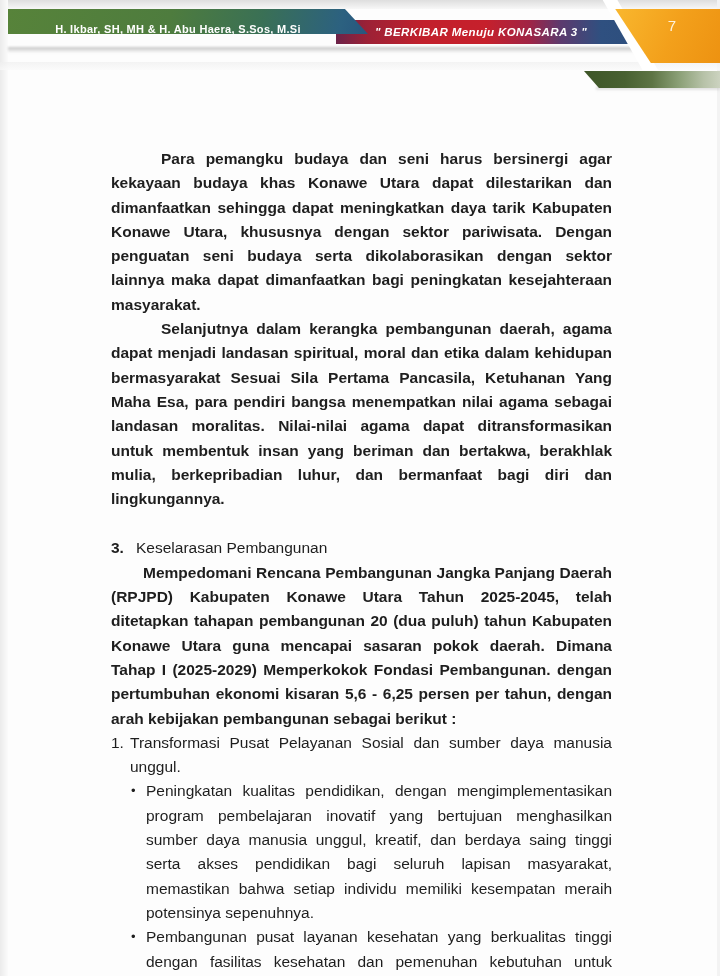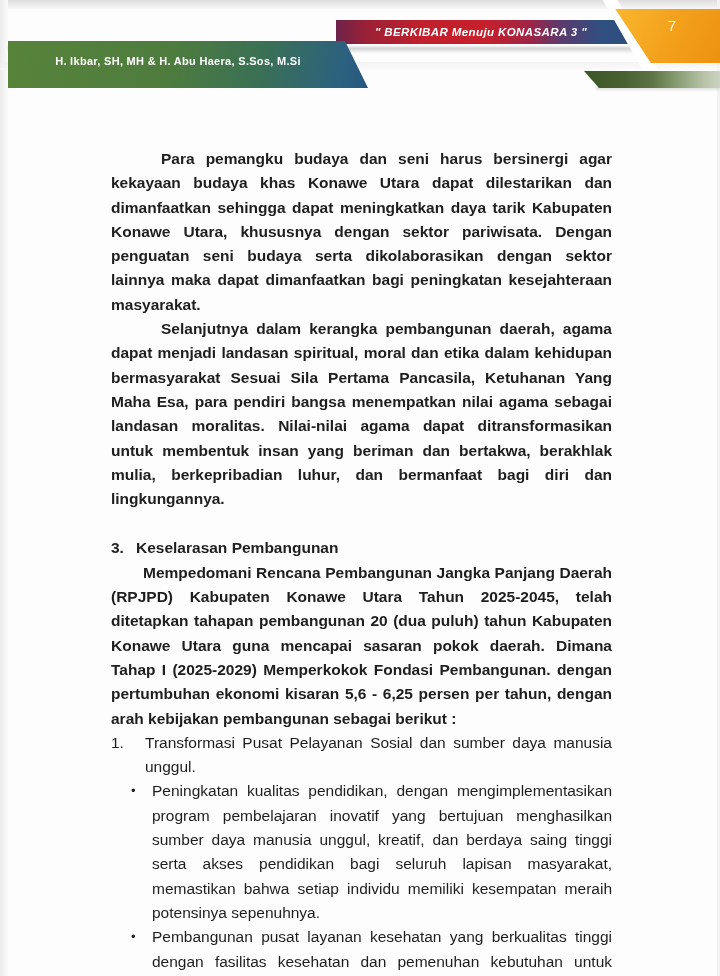--- a/index.html
+++ b/index.html
@@ -46,26 +46,25 @@
     clip-path: polygon(3% 0, 100% 0, 100% 100%, 36% 100%);
     background: linear-gradient(115deg, #f9b82f 0%, #f3a01b 55%, #ed9211 100%);
     z-index: 3;
   }
   .page-num {
     position: absolute; left: 642px; top: 17px; width: 60px;
     text-align: center; color: rgba(255,255,255,.85);
     font-size: 15px; z-index: 4;
   }
   .banner-left {
-    position: absolute; left: 8px; top: 9px; width: 360px; height: 47px;
+    position: absolute; left: 8px; top: 9px; width: 360px; height: 25px;
     clip-path: polygon(0 0, 93.6% 0, 100% 100%, 0 100%);
     background: linear-gradient(102deg,
       #57833a 0%, #4e7c3e 45%, #3a7055 70%, #2c6180 92%, #27567e 100%);
     z-index: 3;
-    margin-top: 32px;
   }
   .authors {
     position: absolute; left: 0; top: 0; width: 340px; height: 39px;
     line-height: 41px; text-align: center;
     color: #ffffff; font-size: 11px; font-weight: 700;
     letter-spacing: .3px; white-space: nowrap;
   }
   .banner-shadow {
     position: absolute; left: 8px; top: 47px; width: 645px; height: 6px;
     background: linear-gradient(rgba(110,110,110,.40), rgba(255,255,255,0));
@@ -89,30 +88,30 @@
     position: absolute; left: 111px; top: 147px; width: 501px;
     font-size: 15.5px; line-height: 24.3px; color: #1e1e1e;
     text-align: justify;
   }
   .para { margin: 0; font-weight: bold; }
   .indent-lg { text-indent: 50px; }
   .indent-sm { text-indent: 32px; }
 
   .heading { margin-top: 25px; display: flex; text-align: left; }
   .h-num  { width: 25px; flex: none; font-weight: 700; }
-  .h-title { font-weight: 700; }
+  .h-title { font-weight: 400; }
 
   .num-item { display: flex; }
   .ni-num  { width: 19px; flex: none; }
-  .ni-text { flex: 1; text-align: justify; margin-left: 15px; }
+  .ni-text { flex: 1; text-align: justify; }
 
   .bullets { margin-left: 20px; }
   .bullet  { display: flex; }
   .b-dot   { width: 15px; flex: none; font-size: 13px; }
-  .b-text  { flex: 1; text-align: justify; margin-left: 6px; }
+  .b-text  { flex: 1; text-align: justify; }
 </style>
 </head>
 <body>
 
 <div class="page">
 
   <div class="edge-top"></div>
   <div class="edge-left"></div>
   <div class="edge-right"></div>
   <div class="scan-band"></div>

